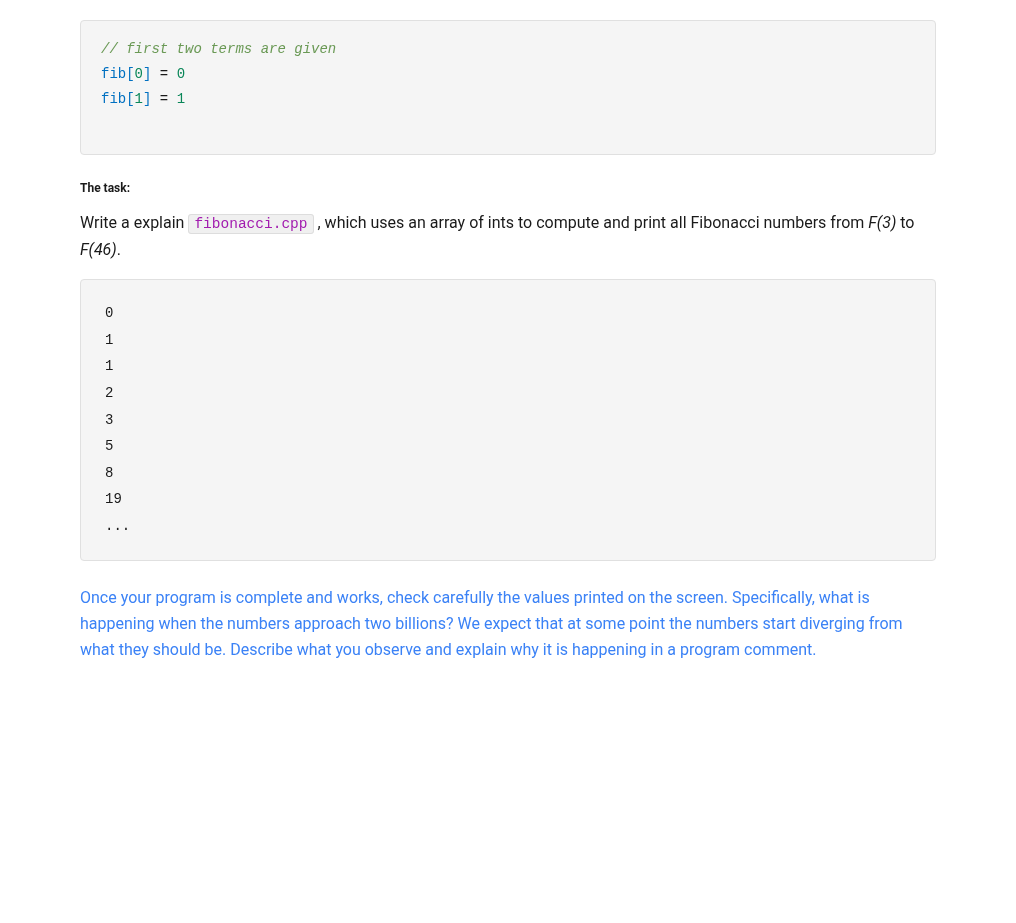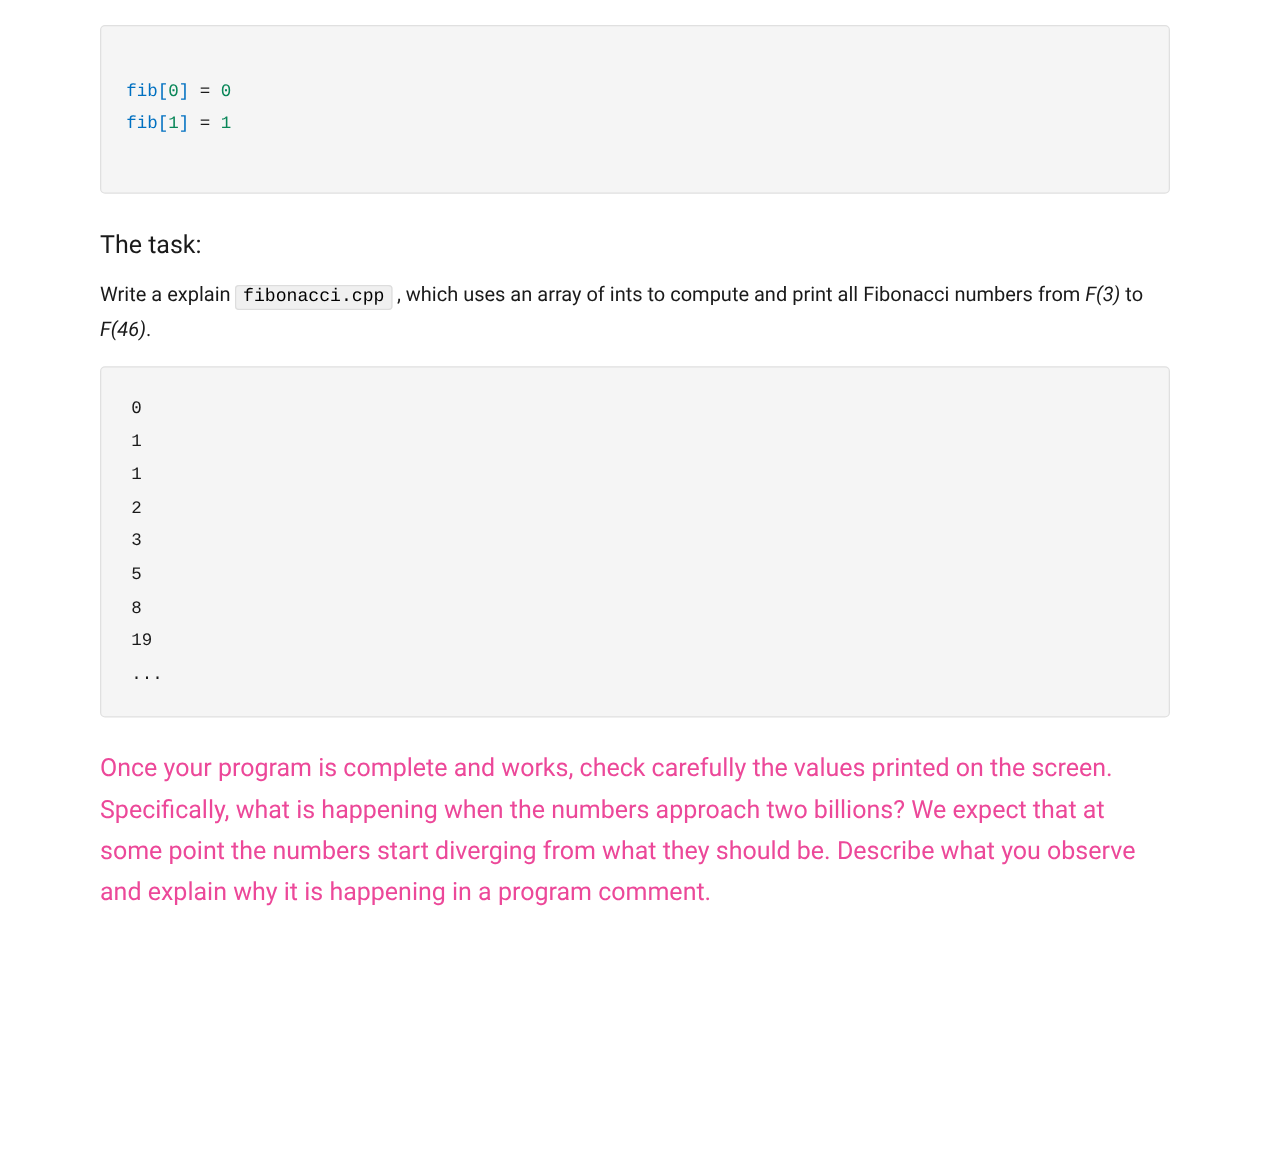--- a/index.html
+++ b/index.html
@@ -47,22 +47,22 @@
 
     .code-num {
       color: #098658;
     }
 
     .code-operator {
       color: #1a1a1a;
     }
 
     .section-heading {
-      font-weight: 400;
-      font-size: 20px;
+      font-weight: 700;
+      font-size: 12px;
       margin-bottom: 12px;
       margin-top: 24px;
     }
 
     .section-heading:first-of-type {
       margin-top: 8px;
     }
 
     .body-text {
       font-size: 16px;
@@ -71,52 +71,52 @@
       margin-bottom: 16px;
     }
 
     .inline-code {
       font-family: "Courier New", Courier, monospace;
       font-size: 14.5px;
       background: #f0f0f0;
       border: 1px solid #ddd;
       border-radius: 3px;
       padding: 1px 5px;
-      color: #000000;
+      color: #a21caf;
     }
 
     .example-output {
       background: #f5f5f5;
       border: 1px solid #e0e0e0;
       border-radius: 4px;
       padding: 20px 24px;
       font-family: "Courier New", Courier, monospace;
       font-size: 14px;
       line-height: 1.9;
       margin-bottom: 24px;
       color: #1a1a1a;
     }
 
     .example-output .output-line {
       display: block;
     }
 
     .bottom-text {
-      font-size: 20px;
+      font-size: 16px;
       line-height: 1.65;
-      color: #ec4899;
+      color: #3b82f6;
     }
   </style>
 </head>
 <body>
 
 <div class="page-container">
 
   <div class="code-block">
-    <br>
+    <span class="code-comment">// first two terms are given</span><br>
     <span>
       <span class="code-var">fib[<span class="code-num">0</span>]</span>
       <span class="code-operator"> = </span>
       <span class="code-num">0</span>
     </span><br>
     <span>
       <span class="code-var">fib[<span class="code-num">1</span>]</span>
       <span class="code-operator"> = </span>
       <span class="code-num">1</span>
     </span><br>

